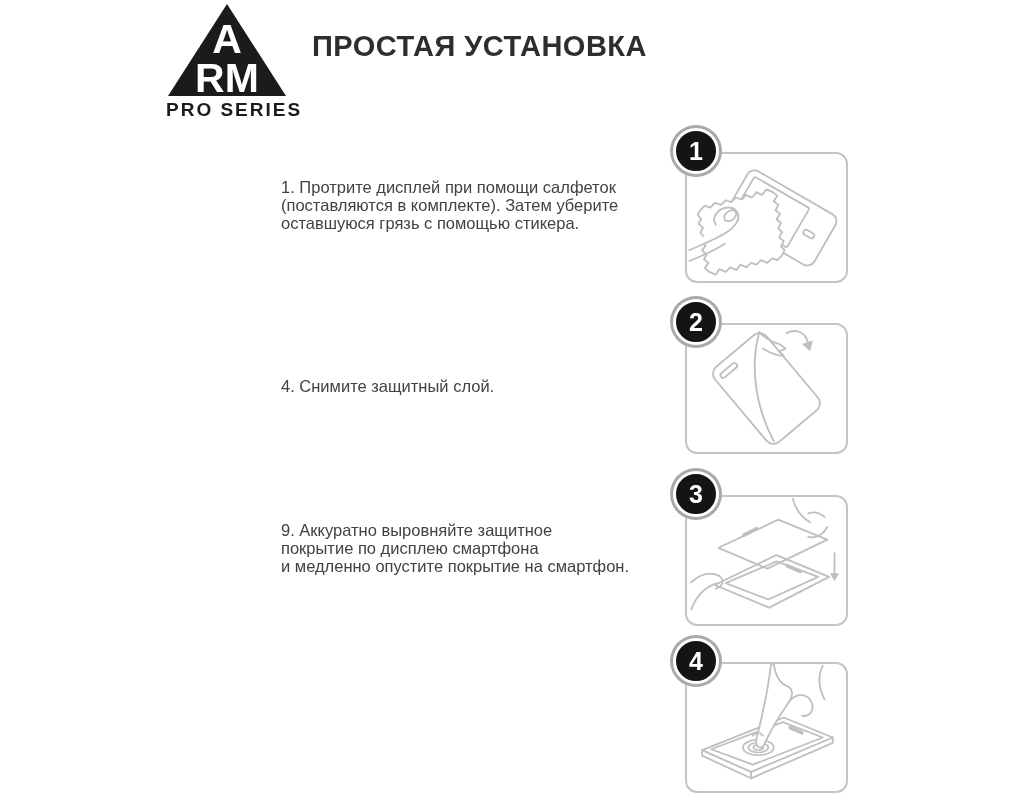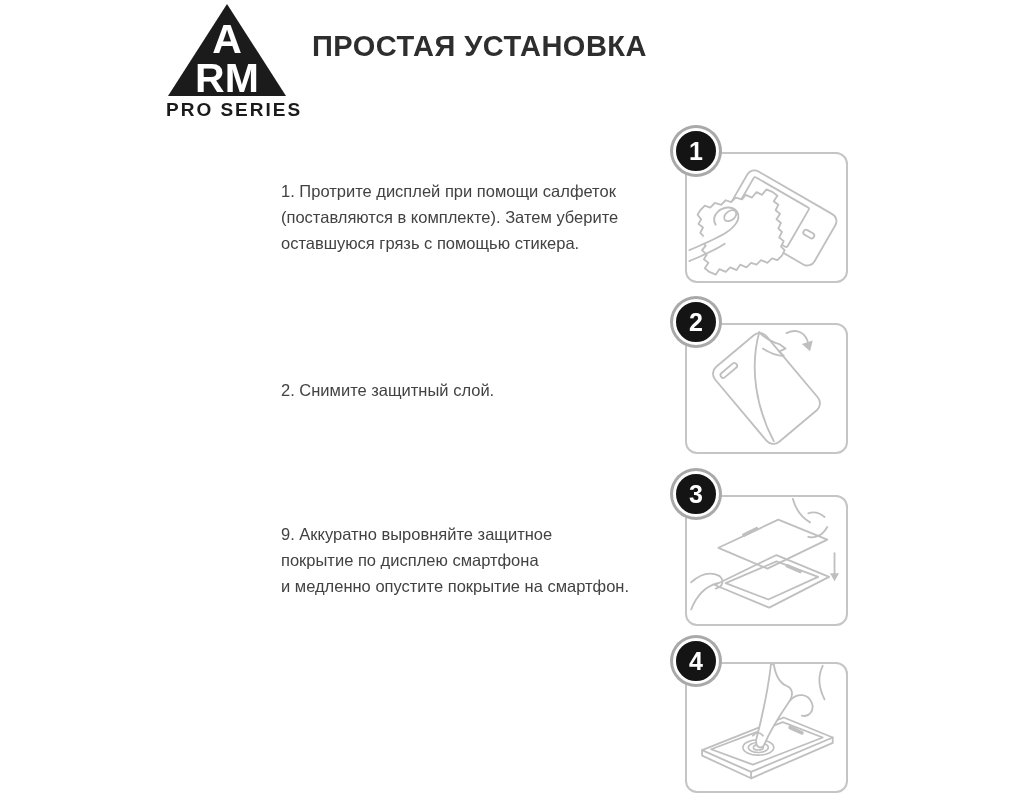--- a/index.html
+++ b/index.html
@@ -16,21 +16,21 @@
   }
   
   .title{
     position:absolute;left:312px;top:30px;margin:0;
     font-size:29px;font-weight:bold;letter-spacing:.5px;color:#2e2e2e;
     white-space:nowrap;
   }
   
   .step-text{
     position:absolute;left:281px;margin:0;width:400px;
-    font-size:16.5px;line-height:26px;color:#424242;white-space:pre-line;
+    font-size:16.5px;line-height:18px;color:#424242;white-space:pre-line;
   }
   .t1{top:178px;} .t2{top:377px;} .t3{top:521px;} .t4{top:691px;}
   
   .frame{
     position:absolute;left:685px;width:163px;height:131px;margin:0;
     border:2px solid #c5c5c5;border-radius:12px;box-sizing:border-box;background:#fff;
   }
   .f1{top:152px;} .f2{top:323px;} .f3{top:495px;} .f4{top:662px;}
   .badge{
     position:absolute;left:-14px;top:-26px;width:40px;height:40px;border-radius:50%;
@@ -59,21 +59,21 @@
       <text x="61" y="89" text-anchor="middle" fill="#ffffff" font-family="Liberation Sans, sans-serif" font-size="41" font-weight="bold">RM</text>
     </svg>
     <div class="logo-sub">PRO SERIES</div>
   </div>
 
   <h1 class="title">ПРОСТАЯ УСТАНОВКА</h1>
 
   <p class="step-text t1">1. Протрите дисплей при помощи салфеток
 (поставляются в комплекте). Затем уберите
 оставшуюся грязь с помощью стикера.</p>
-  <p class="step-text t2">2. Снимите защитный слой.</p>
+  <p class="step-text t2">4. Снимите защитный слой.</p>
   <p class="step-text t3">9. Аккуратно выровняйте защитное
 покрытие по дисплею смартфона
 и медленно опустите покрытие на смартфон.</p>
 
   <figure class="frame f1">
     <div class="badge">
       <span>1</span>
     </div>
     <svg class="art" viewBox="0 0 170 140">
       <g transform="rotate(30 100 70)">

